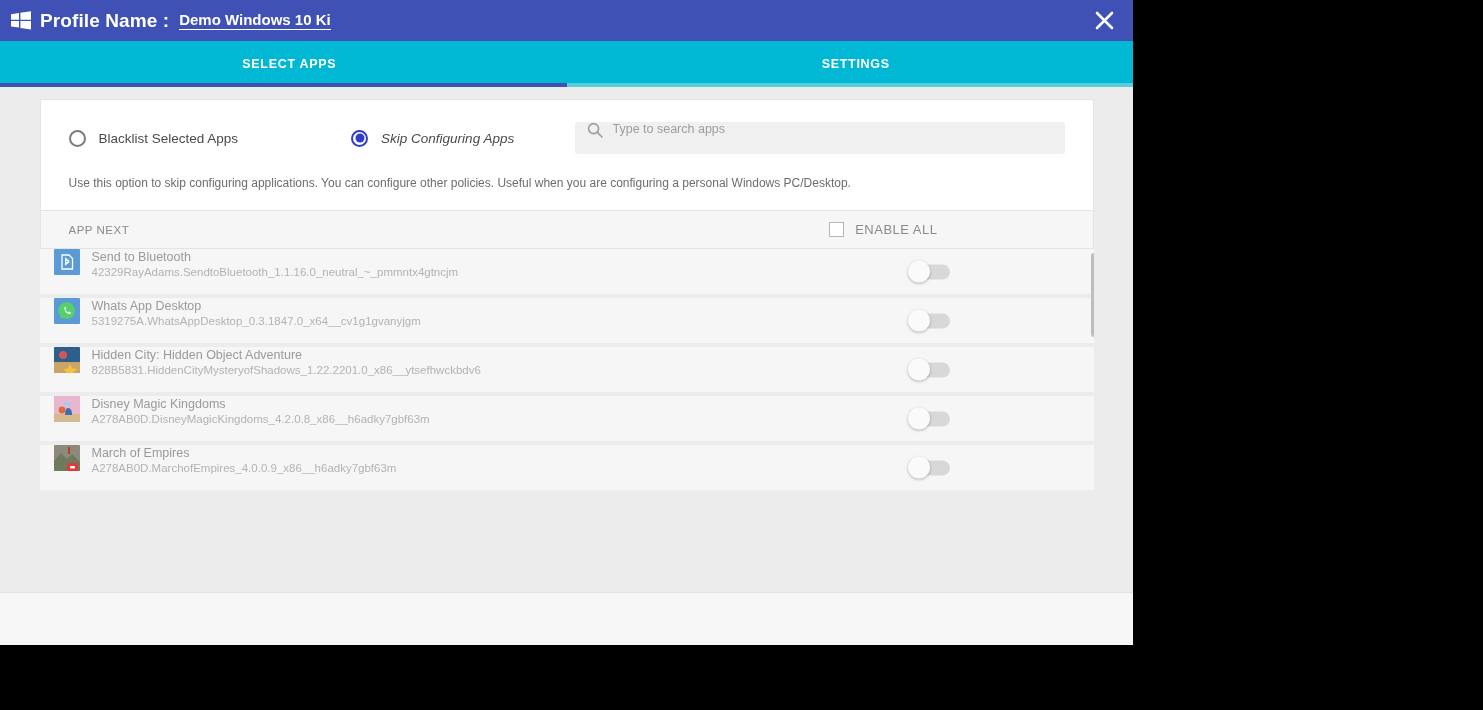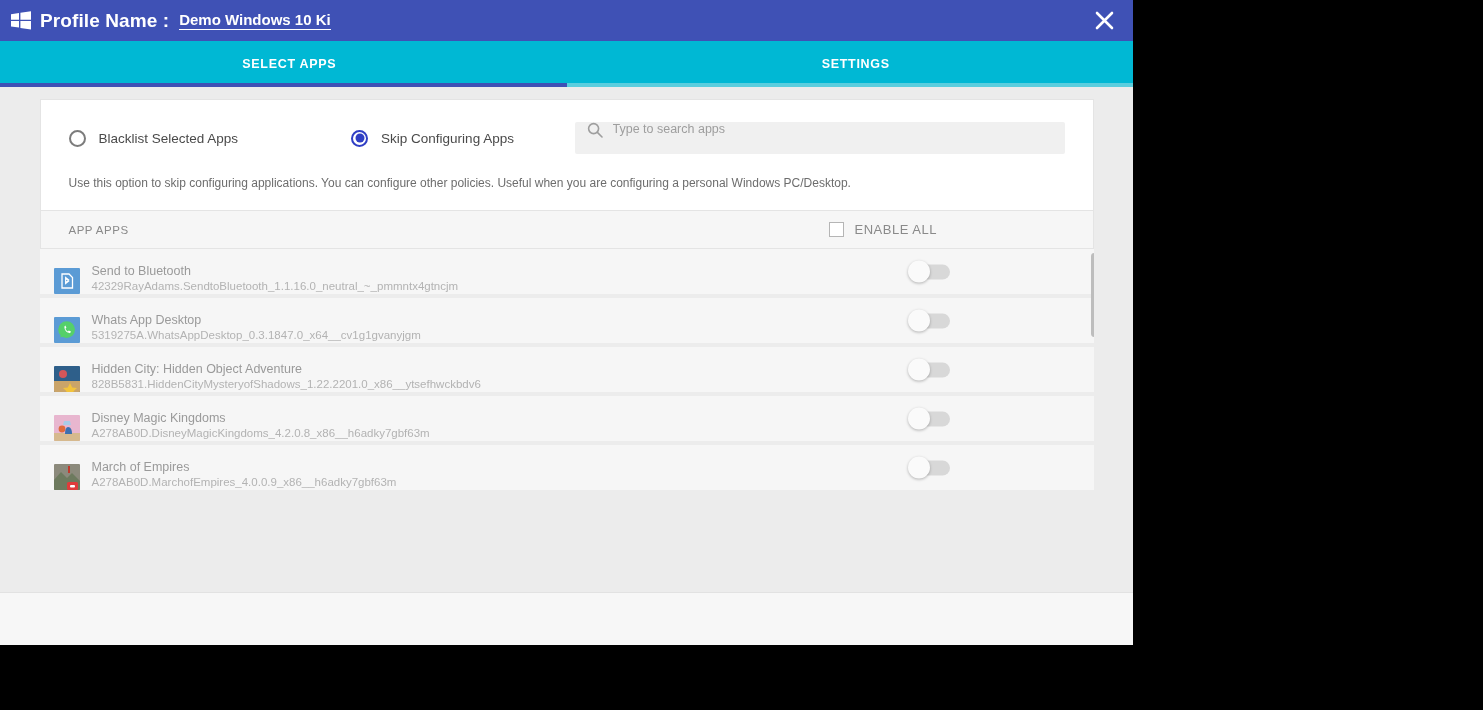--- a/index.html
+++ b/index.html
@@ -99,23 +99,24 @@
 
   
   .option-card {
     background: #ffffff;
     border: 1px solid #e4e4e4;
     padding: 22px 28px 20px 28px;
   }
   .option-row {
     display: flex;
     align-items: center;
+    gap: 24px;
   }
   .radio-group { display: flex; align-items: center; cursor: pointer; }
-  .radio-group + .radio-group { margin-left: 113px; }
+  .radio-group + .radio-group { margin-left: 89px; font-style: italic; }
   .radio {
     width: 17px; height: 17px;
     border-radius: 50%;
     border: 2px solid #7c7c7c;
     background: #ffffff;
     position: relative;
     flex: none;
   }
   .radio.checked { border-color: #2f3ec4; }
   .radio.checked::after {
@@ -201,21 +202,21 @@
     position: relative;
     height: 294px;
     overflow: hidden;
     background: #ececec;
   }
   .app-row {
     position: relative;
     height: 45px;
     background: #f6f6f6;
     display: flex;
-    align-items: flex-end;
+    align-items: flex-start;
     padding-left: 14px;
     margin-bottom: 4px;
     width: 1054px;
   }
   .app-icon {
     width: 26px; height: 26px;
     flex: none;
     border-radius: 1px;
     overflow: hidden;
     position: relative;
@@ -356,21 +357,21 @@
               </svg>
             </span>
             <input class="search-input" type="text" placeholder="Type to search apps" style="">
           </div>
         </div>
 
         <div class="option-desc">Use this option to skip configuring applications. You can configure other policies. Useful when you are configuring a personal Windows PC/Desktop.</div>
       </div>
 
       <div class="table-head">
-        <span class="col-appname">APP APPS</span>
+        <span class="col-appname">APP NEXT</span>
         <span class="enable-all">
           <span class="checkbox"></span>
           <span class="enable-all-label">ENABLE ALL</span>
         </span>
       </div>
 
       <div class="list-wrap">
 
         <div class="app-row">
           <span class="app-icon">

